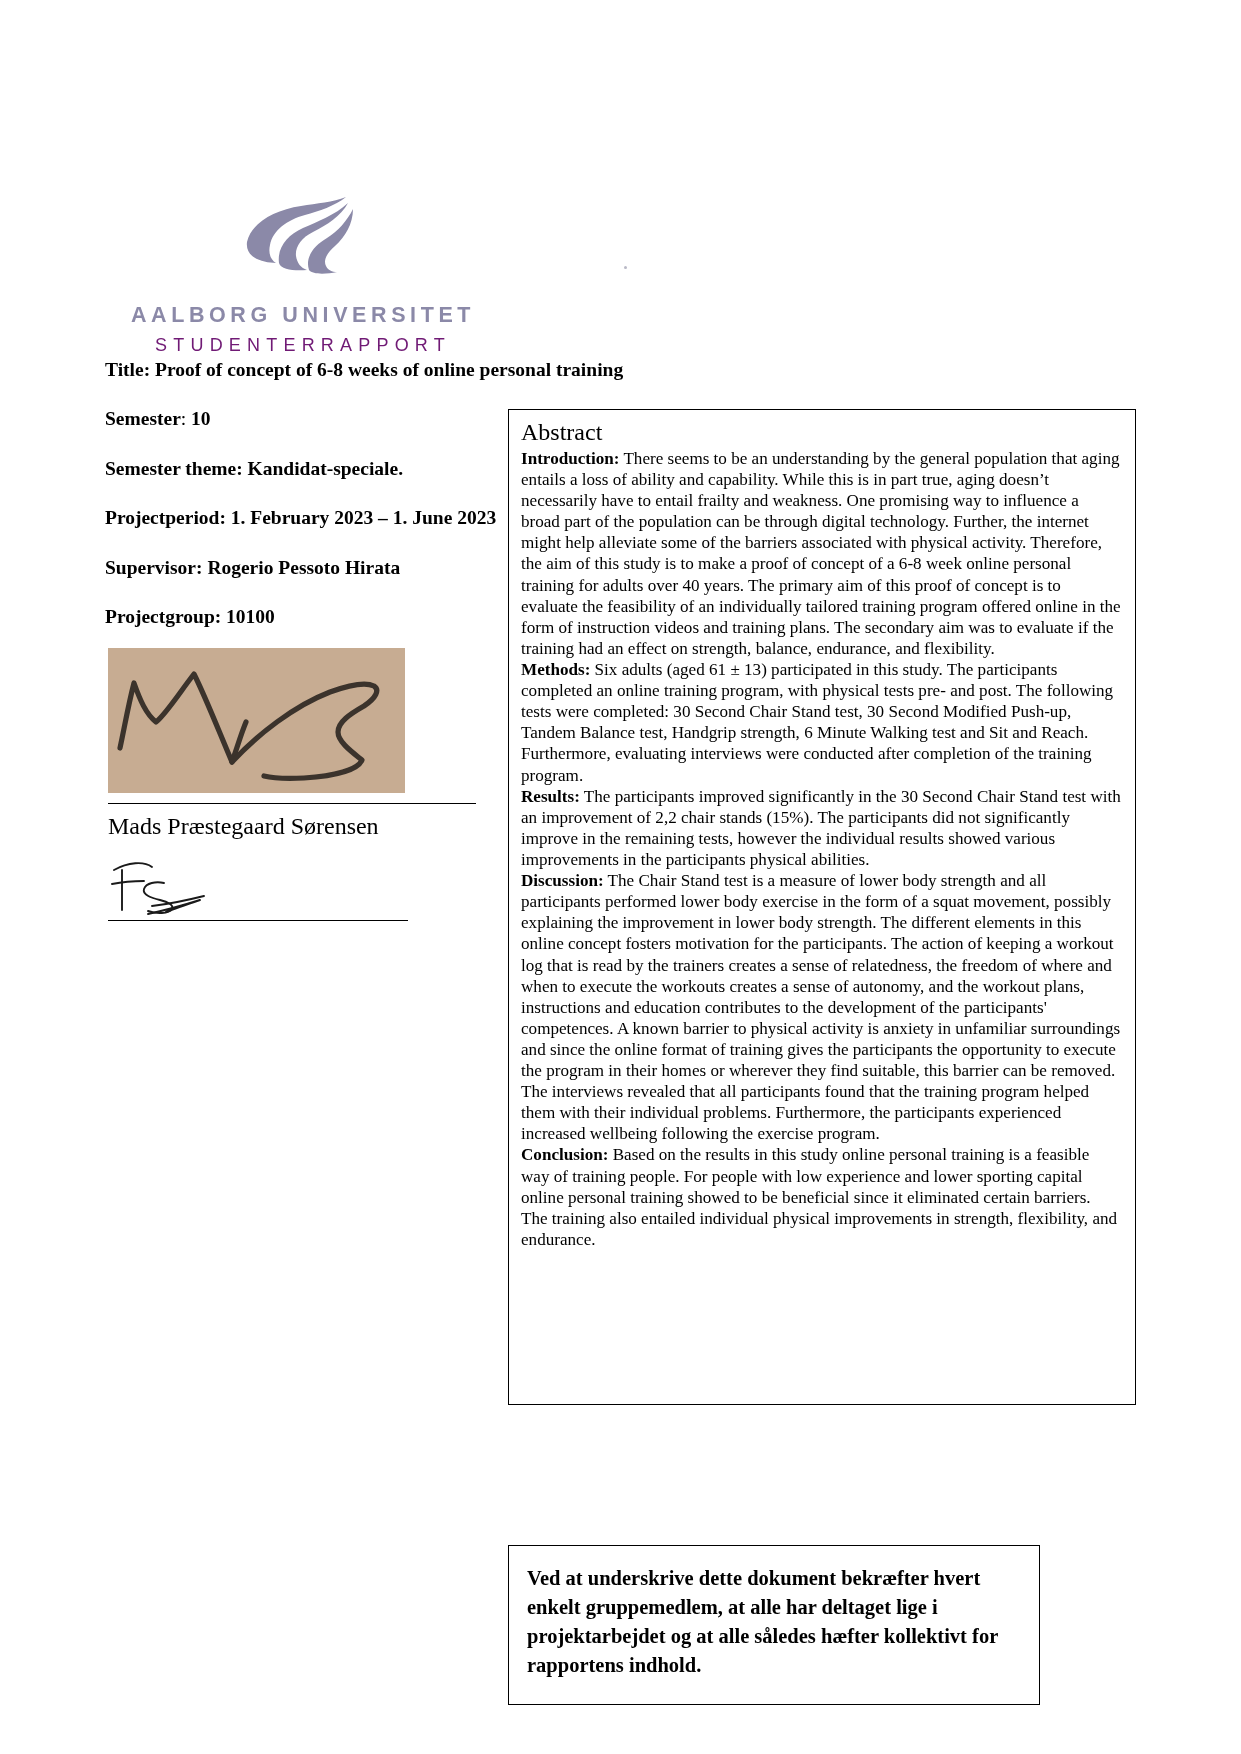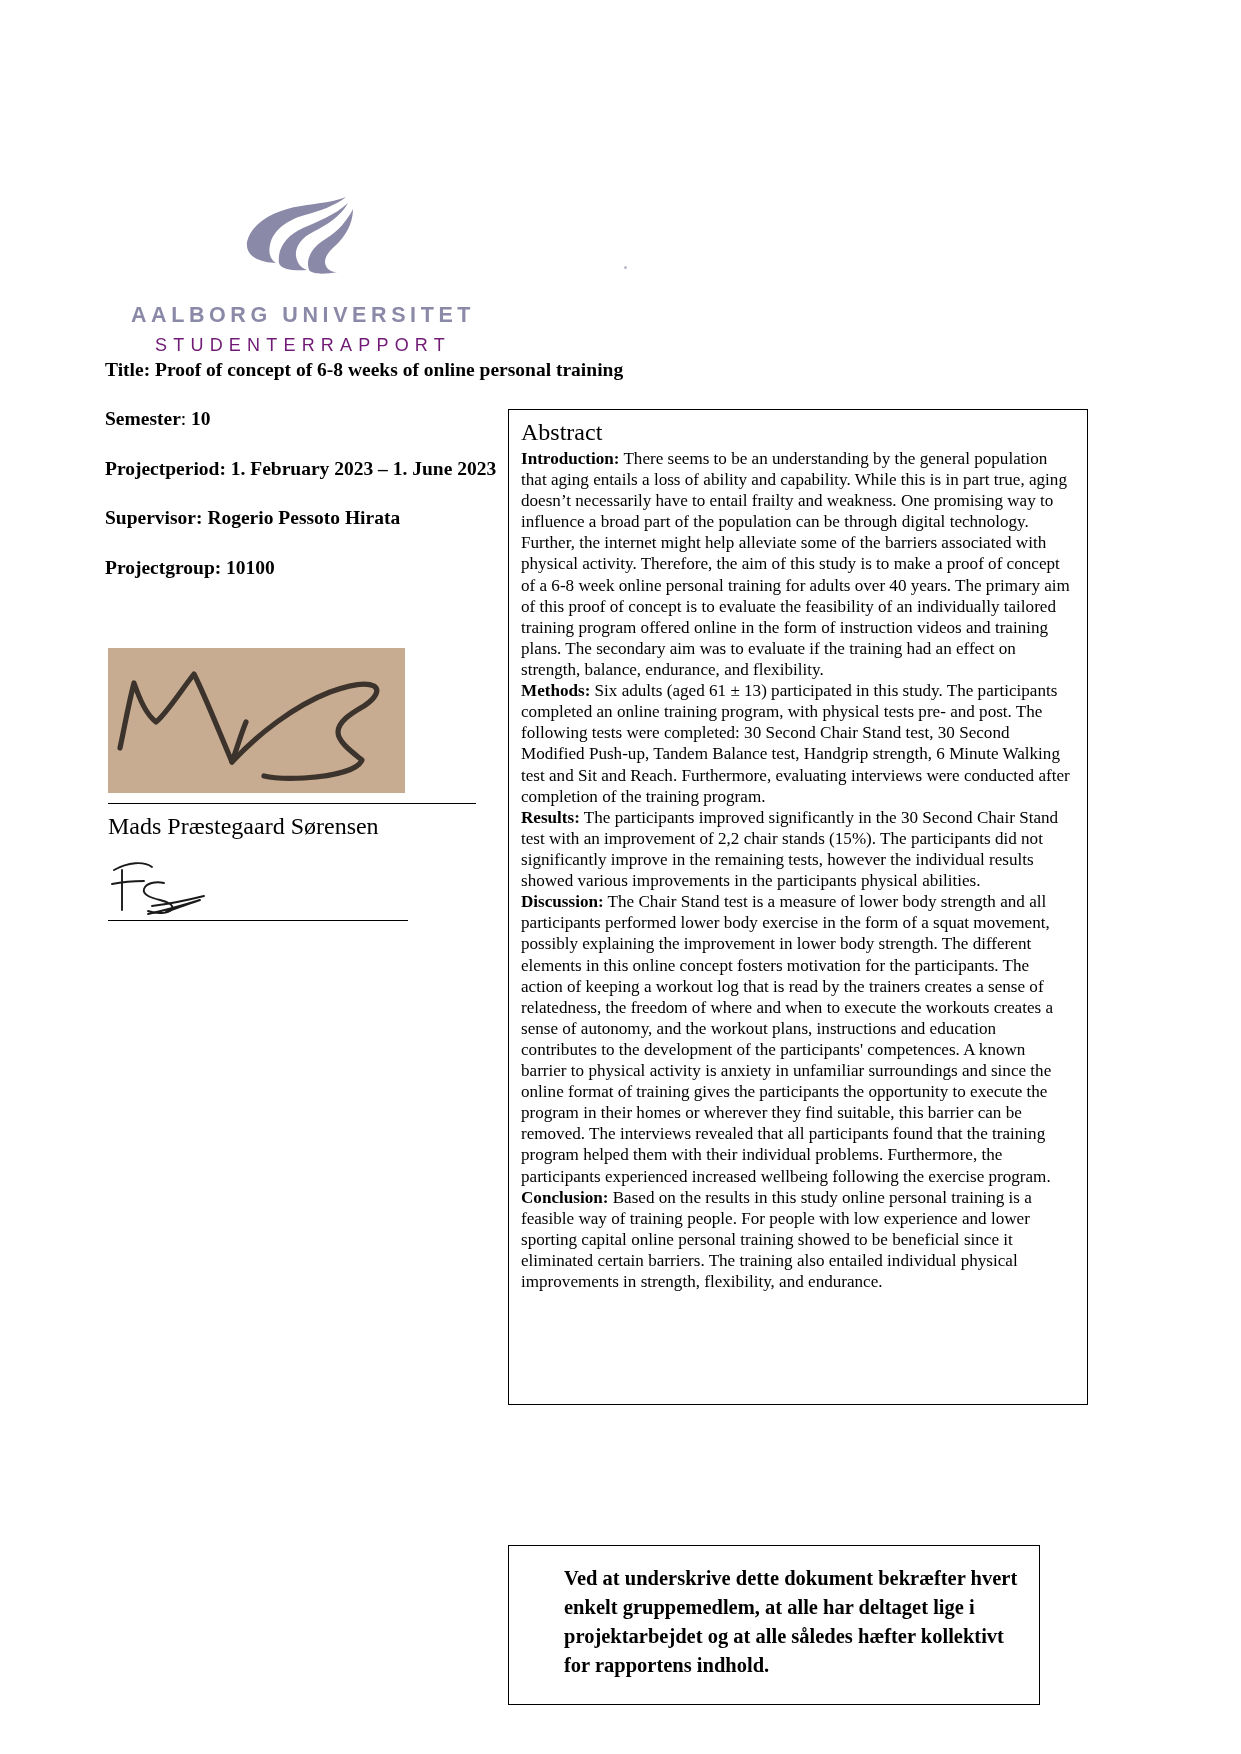--- a/index.html
+++ b/index.html
@@ -117,21 +117,21 @@
     height: 0;
     border-top: 1.4px solid #000;
     margin-top: 2px;
   }
 
   
   .abstract-box {
     position: absolute;
     left: 508px;
     top: 409px;
-    width: 580px;
+    width: 628px;
     height: 996px;
     border: 1.6px solid #000;
     box-sizing: border-box;
     padding: 9px 14px 8px 12px;
     overflow: hidden;
   }
   .abstract-title {
     font-size: 24px;
     font-weight: normal;
     line-height: 1.12;
@@ -158,21 +158,20 @@
     width: 532px;
     height: 160px;
     border: 1.6px solid #000;
     box-sizing: border-box;
     padding: 18px 20px 10px 18px;
   }
   .declaration-text {
     font-size: 20.5px;
     font-weight: bold;
     line-height: 1.42;
-    margin-left: 37px;
   }
 </style>
 </head>
 <body>
 
 <div class="page">
 
   <div class="logo-block">
     <svg class="logo-mark" viewBox="0 0 120 95">
       <g fill="#8b89a8">
@@ -182,20 +181,21 @@
       </g>
     </svg>
     <div class="logo-wordmark">AALBORG UNIVERSITET</div>
     <div class="logo-subwordmark">STUDENTERRAPPORT</div>
   </div>
   <div class="stray-dot"></div>
 
   <div class="meta-col">
     <div class="meta-line">Title: Proof of concept of 6-8 weeks of online personal training</div>
     <div class="meta-line"><span>Semester</span><span class="reg">: </span><span>10</span></div>
+    <div class="meta-line">Semester theme: Kandidat-speciale.</div>
     <div class="meta-line">Projectperiod: 1. February 2023 – 1. June 2023</div>
     <div class="meta-line">Supervisor: Rogerio Pessoto Hirata</div>
     <div class="meta-line">Projectgroup: 10100</div>
   </div>
 
   <div class="sig-area">
 
     <div class="sig-image">
       <svg width="297" height="145" viewBox="0 0 297 145">
         <rect x="0" y="0" width="297" height="145" fill="#c9ae94"></rect>

